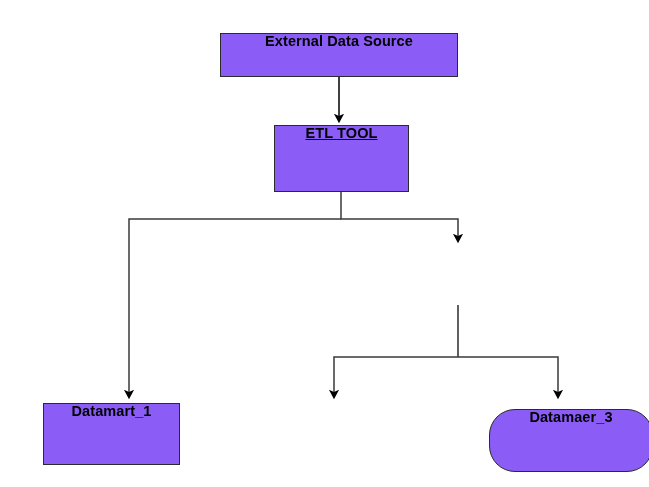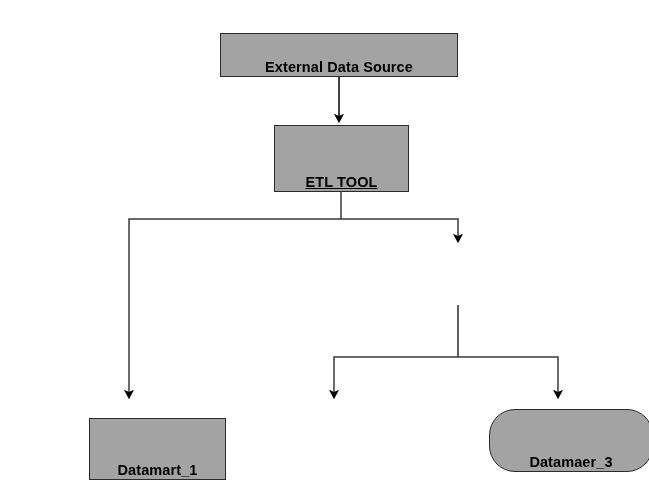--- a/index.html
+++ b/index.html
@@ -27,40 +27,40 @@
     position: absolute;
     left: 0;
     top: 0;
     width: 649px;
     height: 487px;
     pointer-events: none;
   }
   .node {
     position: absolute;
     box-sizing: border-box;
-    background: #a3a3a3;
+    background: #8b5cf6;
     border: 1.6px solid #2b2b2b;
     display: flex;
-    align-items: flex-end;
+    align-items: flex-start;
     justify-content: center;
     text-align: center;
   }
   .node-label {
     font-family: "Liberation Sans", sans-serif;
     font-weight: bold;
     font-size: 14.5px;
     color: #000000;
     letter-spacing: 0.1px;
     line-height: 1.1;
     white-space: nowrap;
   }
   #node-external-data-source { left: 220px; top: 33px;  width: 238px; height: 44px; }
   #node-etl-tool           { left: 274px; top: 125px; width: 135px; height: 67px; text-decoration: underline; }
   #node-data-warehouse     { left: 369px; top: 245px; width: 179px; height: 60px; }
-  #node-datamart-1         { left: 43px;  top: 418px; width: 137px; height: 62px; margin-left: 46px; }
+  #node-datamart-1         { left: 43px;  top: 403px; width: 137px; height: 62px; }
   #node-datamart-2         { left: 246px; top: 401px; width: 134px; height: 65px; }
   #node-datamart-3         { left: 489px; top: 409px; width: 164px; height: 63px; border-radius: 26px; }
 </style>
 </head>
 <body>
 
 <div id="diagram-canvas">
 
   <svg id="connector-layer" width="649" height="487" viewBox="0 0 649 487" xmlns="http://www.w3.org/2000/svg">
     <defs>

